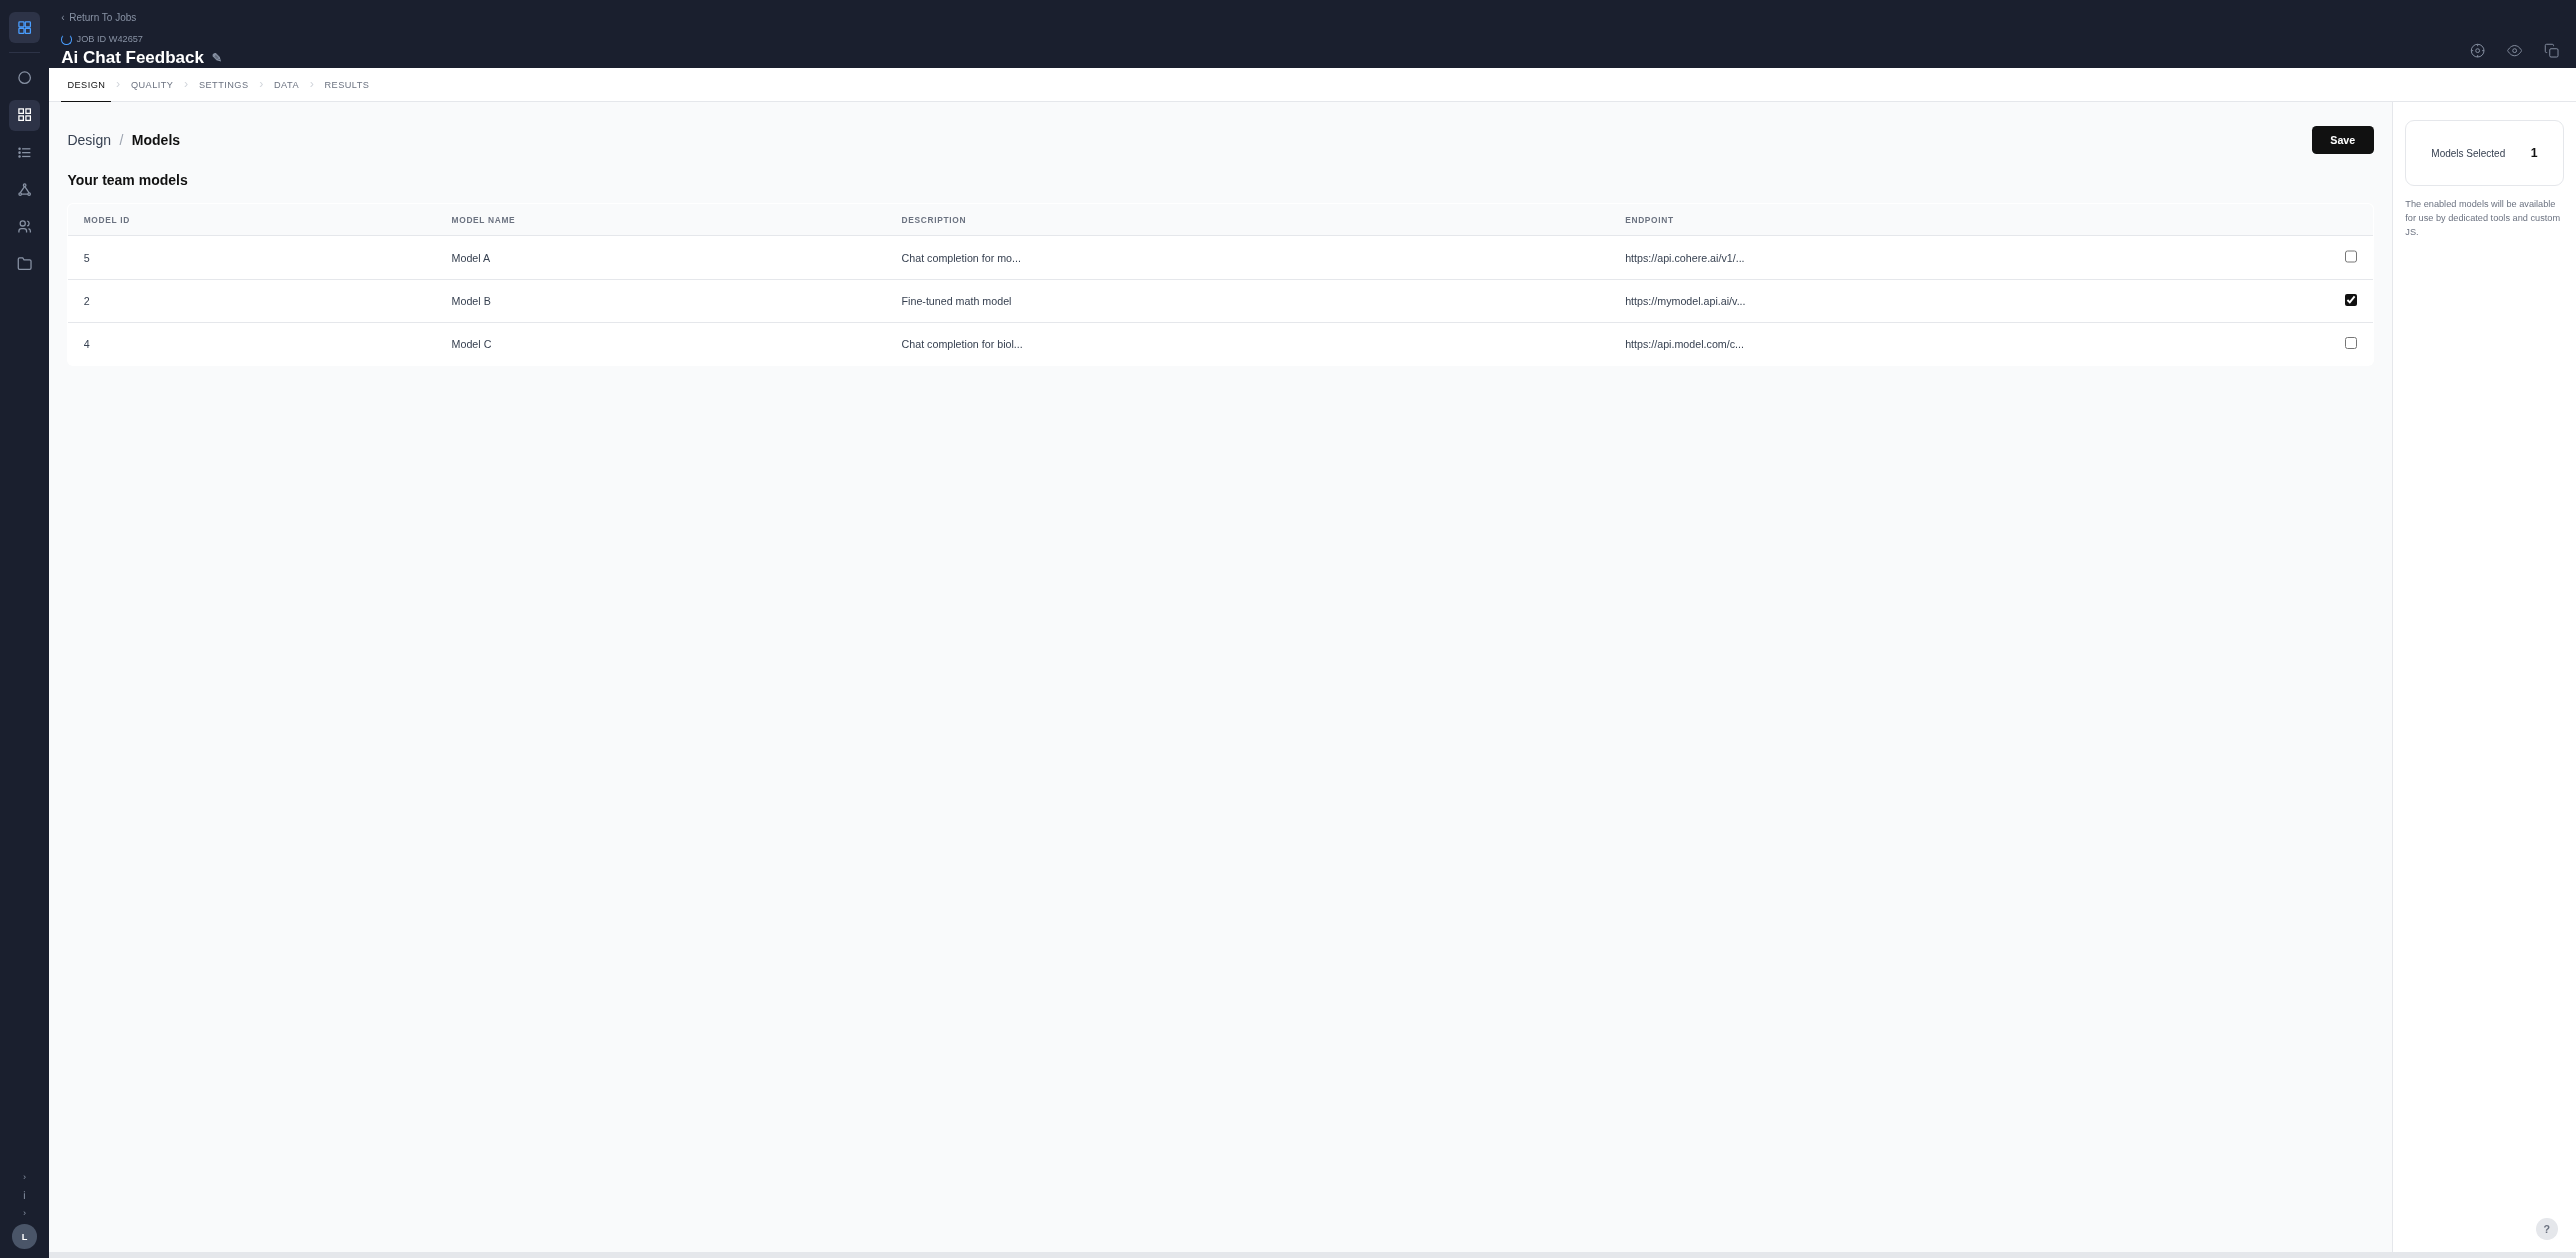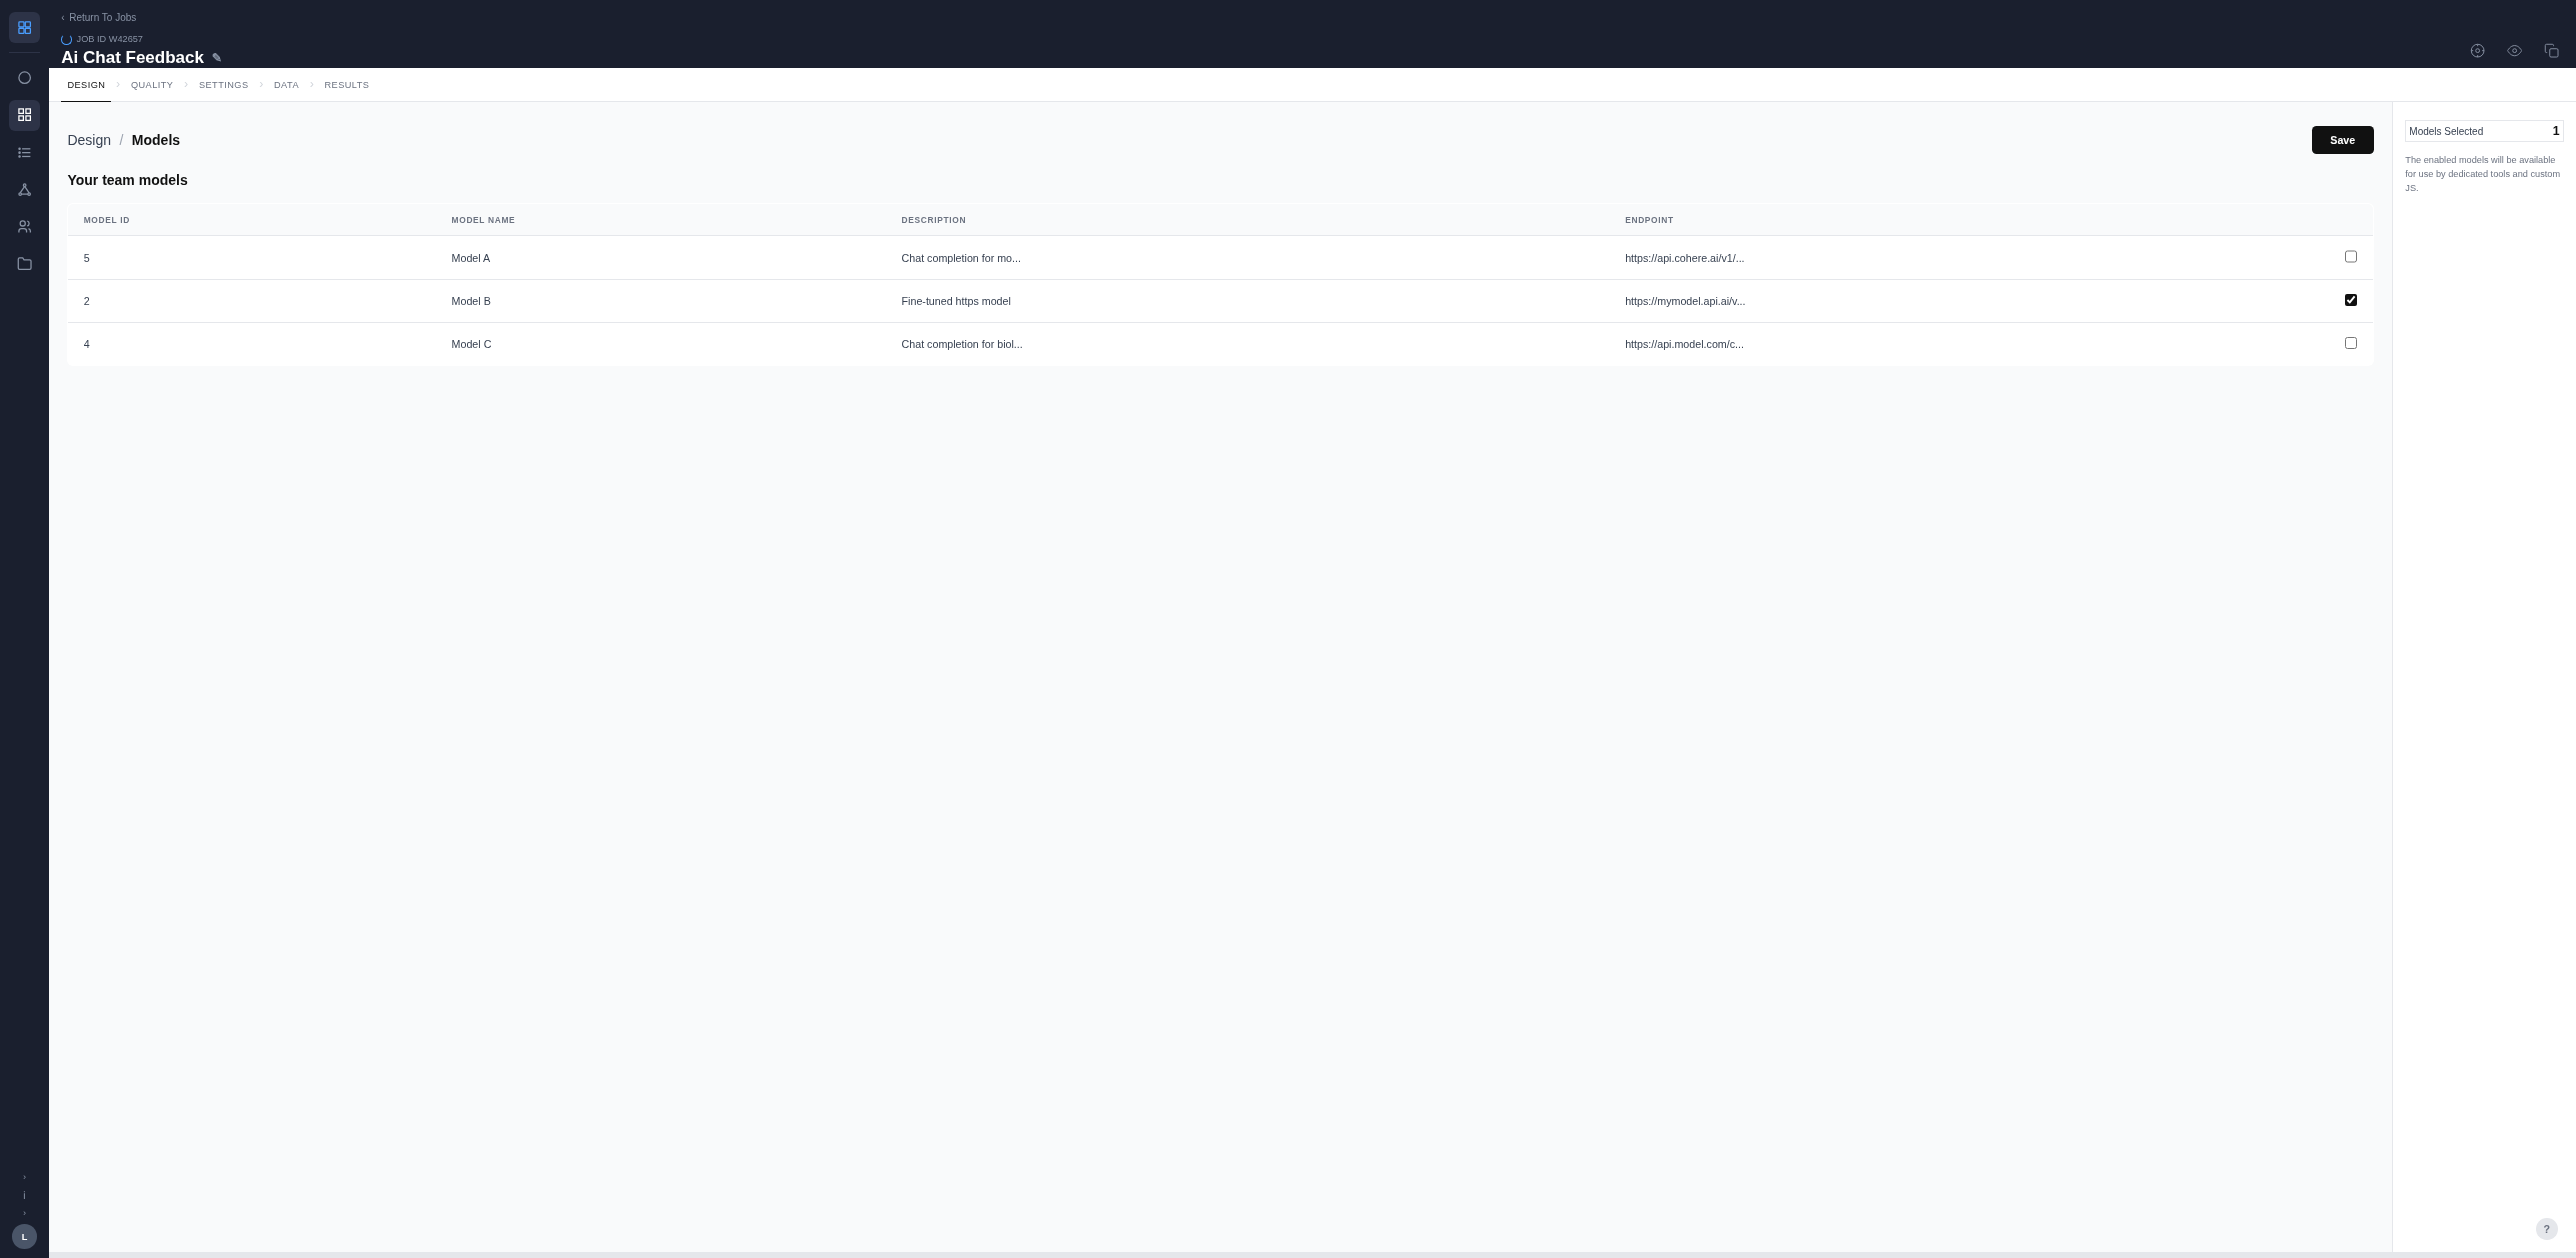--- a/index.html
+++ b/index.html
@@ -279,22 +279,22 @@
     
     .right-panel {
       width: 184px;
       padding: 18.4px 12.3px;
       border-left: 0.8px solid #e5e7eb;
       background: #fff;
       flex-shrink: 0;
     }
     .models-selected-card {
       border: 0.8px solid #e5e7eb;
-      border-radius: 0;
-      padding: 3px;
+      border-radius: 9px;
+      padding: 25px;
       display: flex;
       align-items: center;
       justify-content: space-between;
       margin-bottom: 12.3px;
     }
     .models-selected-label {
       font-size: 10px;
       color: #374151;
       font-weight: 500;
     }
@@ -506,21 +506,21 @@
         <tr>
               <td>5</td>
               <td>Model A</td>
               <td>Chat completion for mo...</td>
               <td>https://api.cohere.ai/v1/...</td>
               <td class="checkbox-cell"><input type="checkbox" class="model-checkbox" style=""></td>
             </tr>
             <tr>
               <td>2</td>
               <td>Model B</td>
-              <td>Fine-tuned https model</td>
+              <td>Fine-tuned math model</td>
               <td>https://mymodel.api.ai/v...</td>
               <td class="checkbox-cell"><input type="checkbox" class="model-checkbox" checked="" style=""></td>
             </tr>
             <tr>
               <td>4</td>
               <td>Model C</td>
               <td>Chat completion for biol...</td>
               <td>https://api.model.com/c...</td>
               <td class="checkbox-cell"><input type="checkbox" class="model-checkbox" style=""></td>
             </tr>

